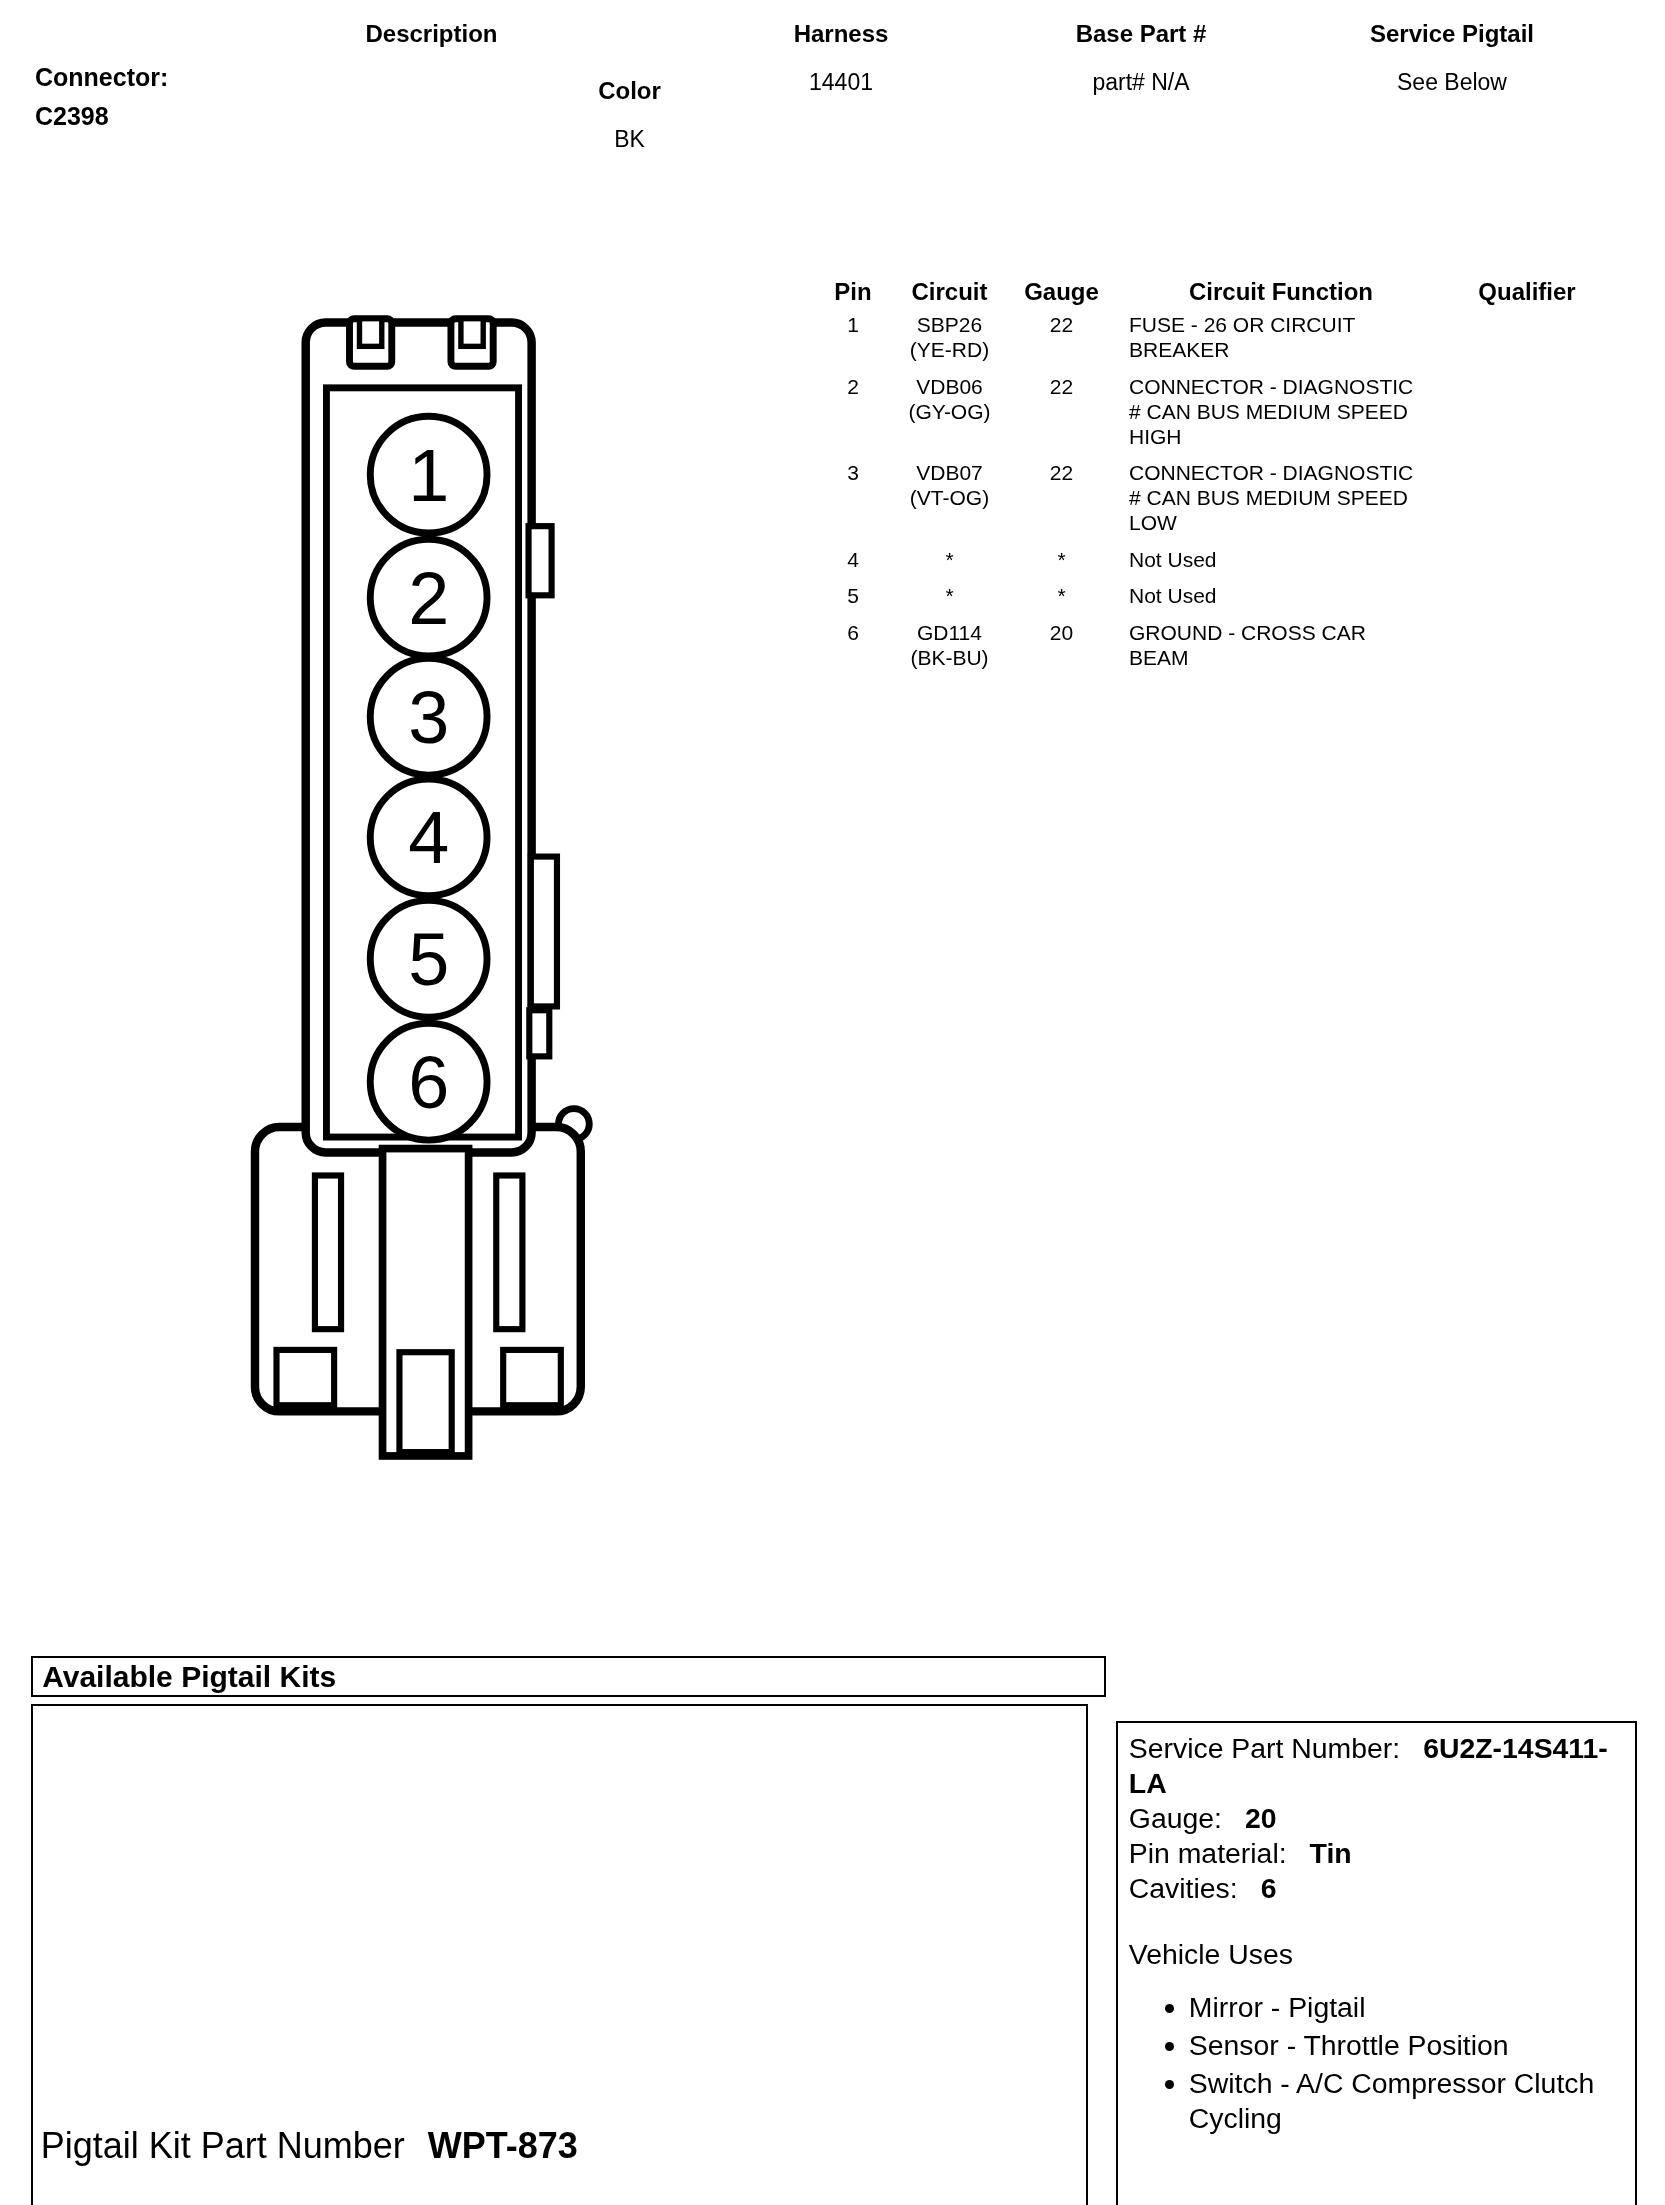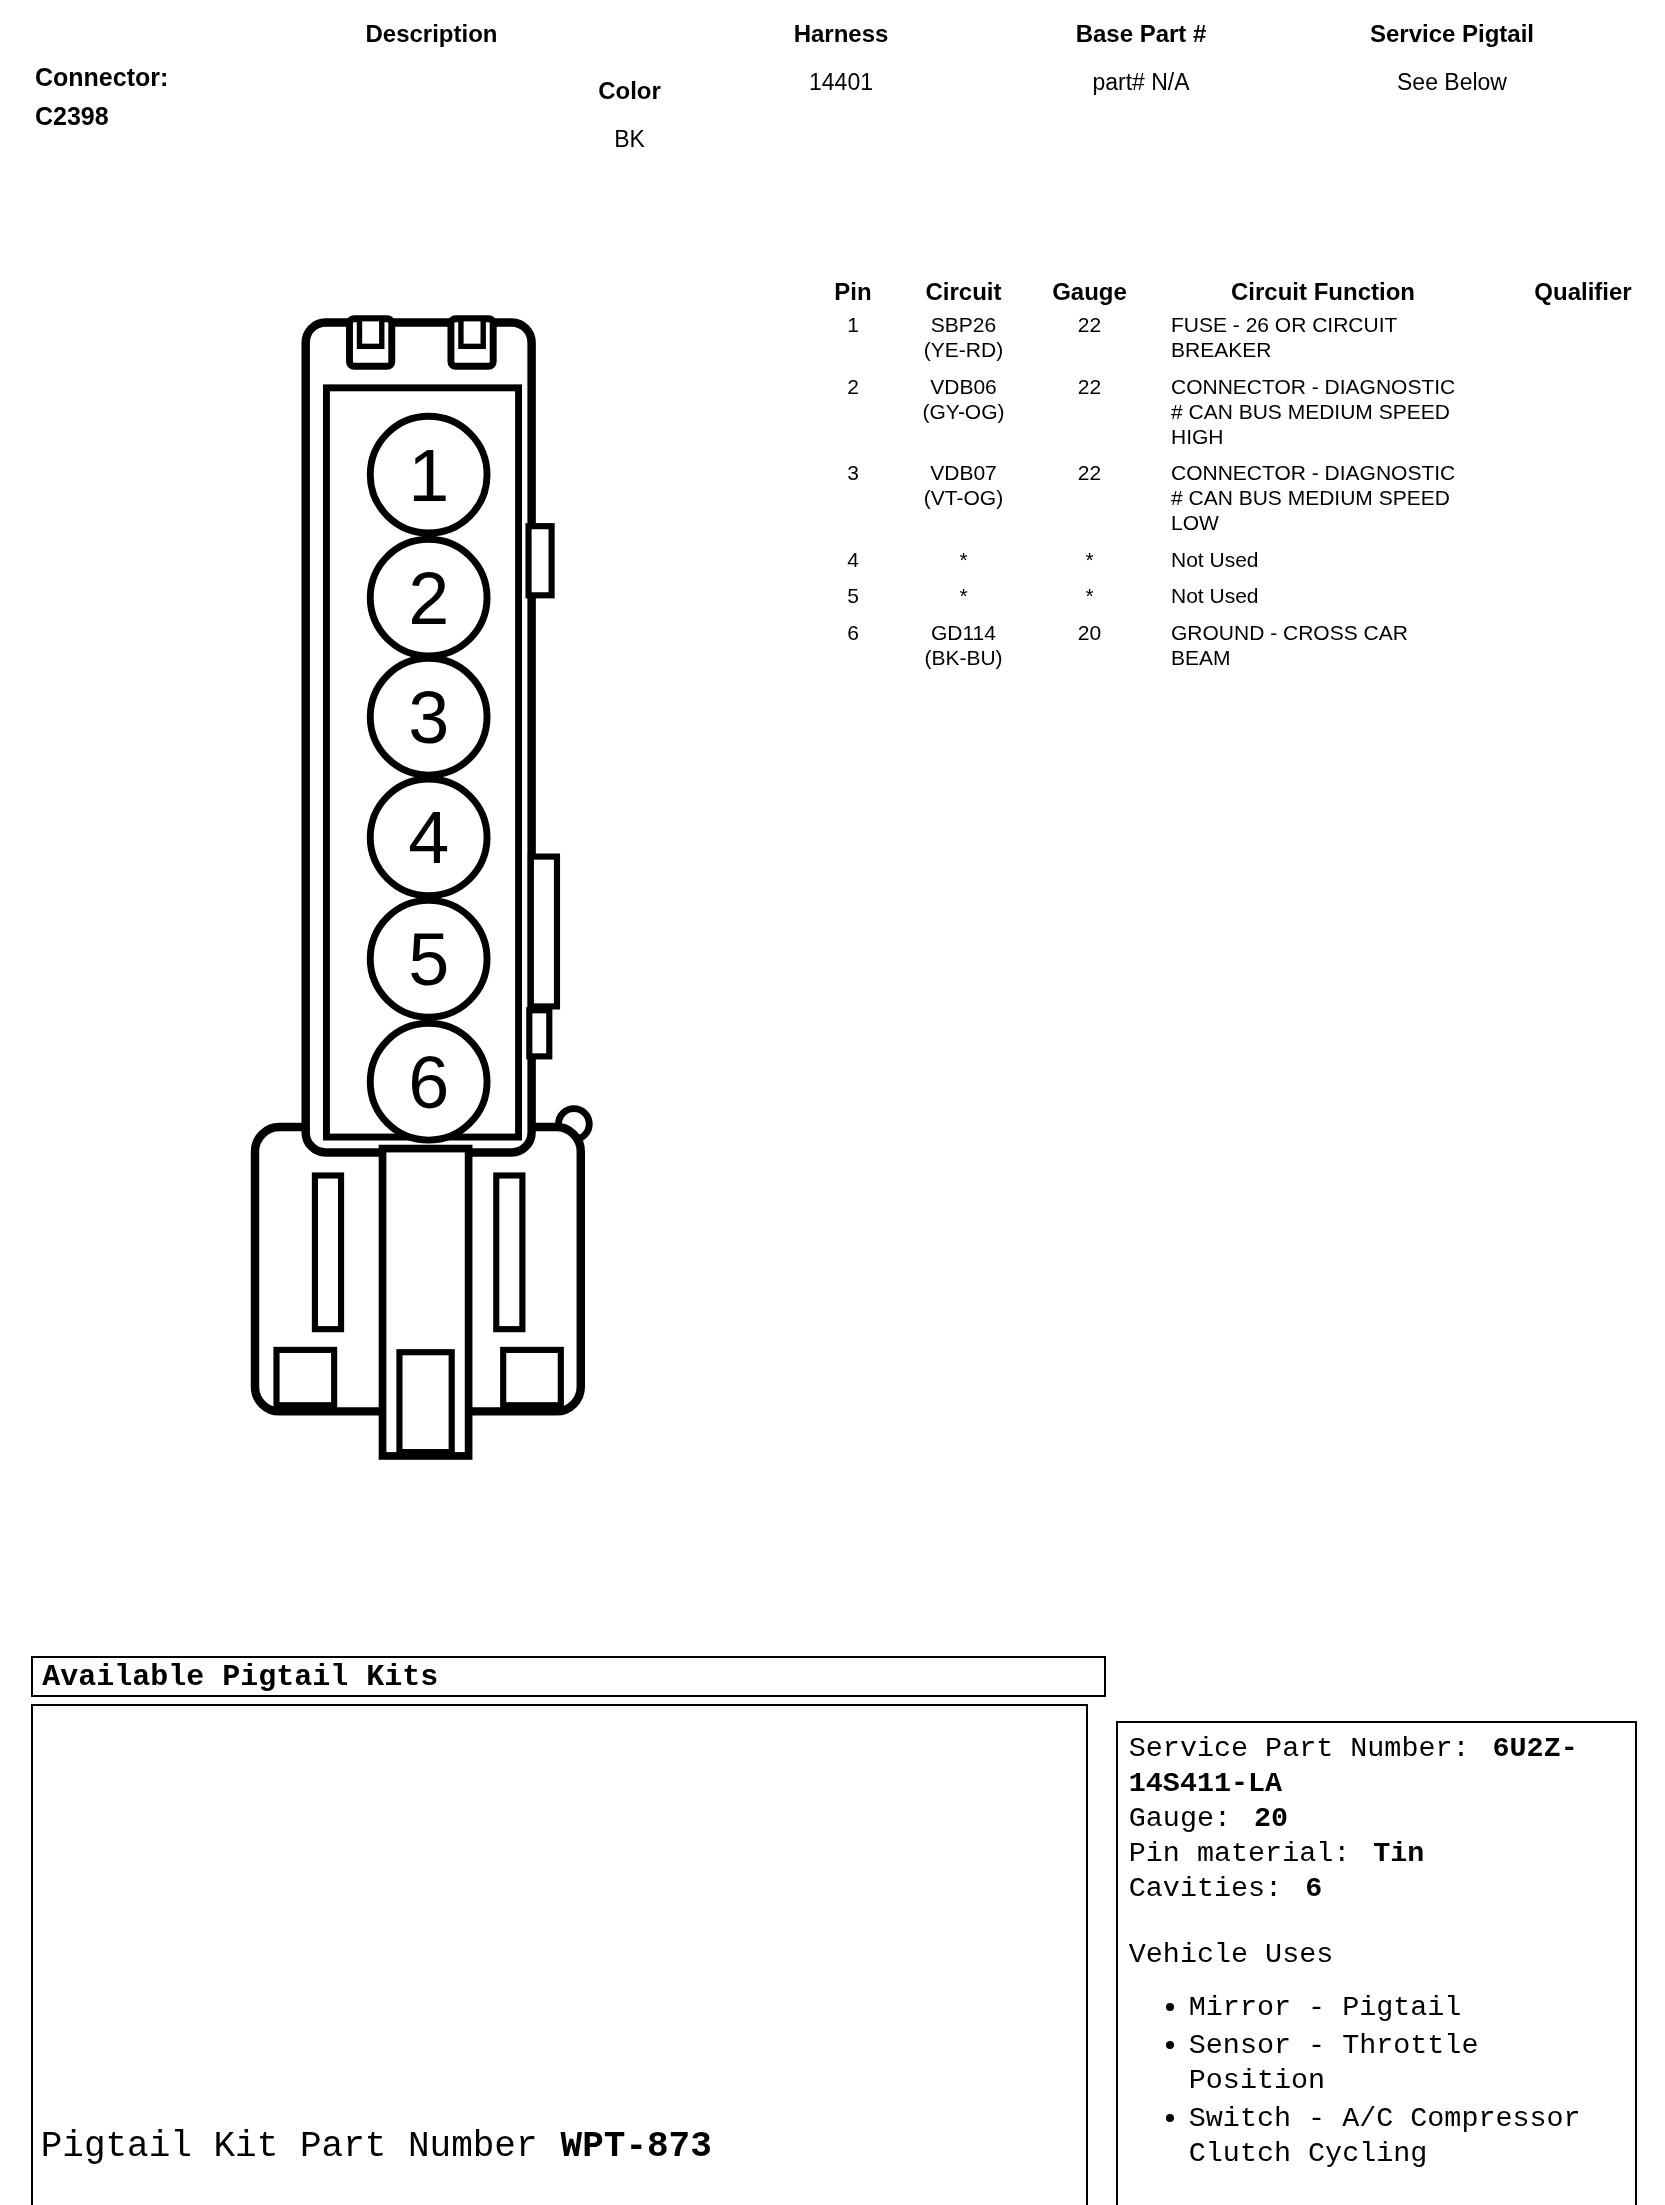--- a/index.html
+++ b/index.html
@@ -13,35 +13,35 @@
   .hdr-label{font-size:24px;font-weight:bold;}
   .hdr-value{font-size:23px;margin-top:20px;line-height:29px;white-space:pre-line;}
   .col-desc{left:316px;top:20px;width:231px;}
   .col-color{left:572px;top:77px;width:115px;}
   .col-harness{left:768px;top:20px;width:146px;}
   .col-basepart{left:1045px;top:20px;width:192px;}
   .col-pigtail{left:1352px;top:20px;width:200px;}
 
   
   .pin-table{left:826px;top:278px;width:826px;}
-  .ptr{display:grid;grid-template-columns:54px 123px 85px 338px 138px;column-gap:22px;margin-bottom:11.5px;}
+  .ptr{display:grid;grid-template-columns:54px 123px 85px 338px 138px;column-gap:8px;margin-bottom:11.5px;}
   .pth{font-size:24px;font-weight:bold;margin-bottom:6.1px;}
   .pth > div{text-align:center;}
   .pt-cell{font-size:21px;line-height:25px;}
   .c-pin,.c-gauge,.c-circ{text-align:center;}
   .c-func{text-align:left;padding-left:17px;white-space:pre-line;}
   .c-qual{text-align:center;}
 
   
   .diagram{left:238px;top:311px;width:369px;height:1168px;}
   .diagram svg{width:100%;height:100%;}
   .cav-num{font-family:"Liberation Sans",sans-serif;font-size:96px;fill:#000;}
 
   
-  .serif{font-family:Liberation Mono, monospace;}
+  .serif{font-family:Liberation Sans, sans-serif;}
   .kits-title-box{left:31px;top:1656px;width:1053px;height:34px;border:2.3px solid #000;
                   font-size:30px;font-weight:bold;padding:1.5px 9.2px;}
   .kits-box{left:31px;top:1704px;width:1053px;height:507px;border:2.3px solid #000;}
   .kit-number{position:absolute;left:7.7px;bottom:46px;font-size:36px;}
   .svc-box{left:1116px;top:1721px;width:495px;height:492px;border:2.3px solid #000;
            padding:7.7px 10.8px;font-size:28.4px;line-height:35px;}
   .svc-label{margin-right:23px;}
   .svc-bold{font-weight:bold;}
   .svc-gap{height:31px;}
   .uses-list{margin:18.4px 0 0 0;padding-left:60px;}

